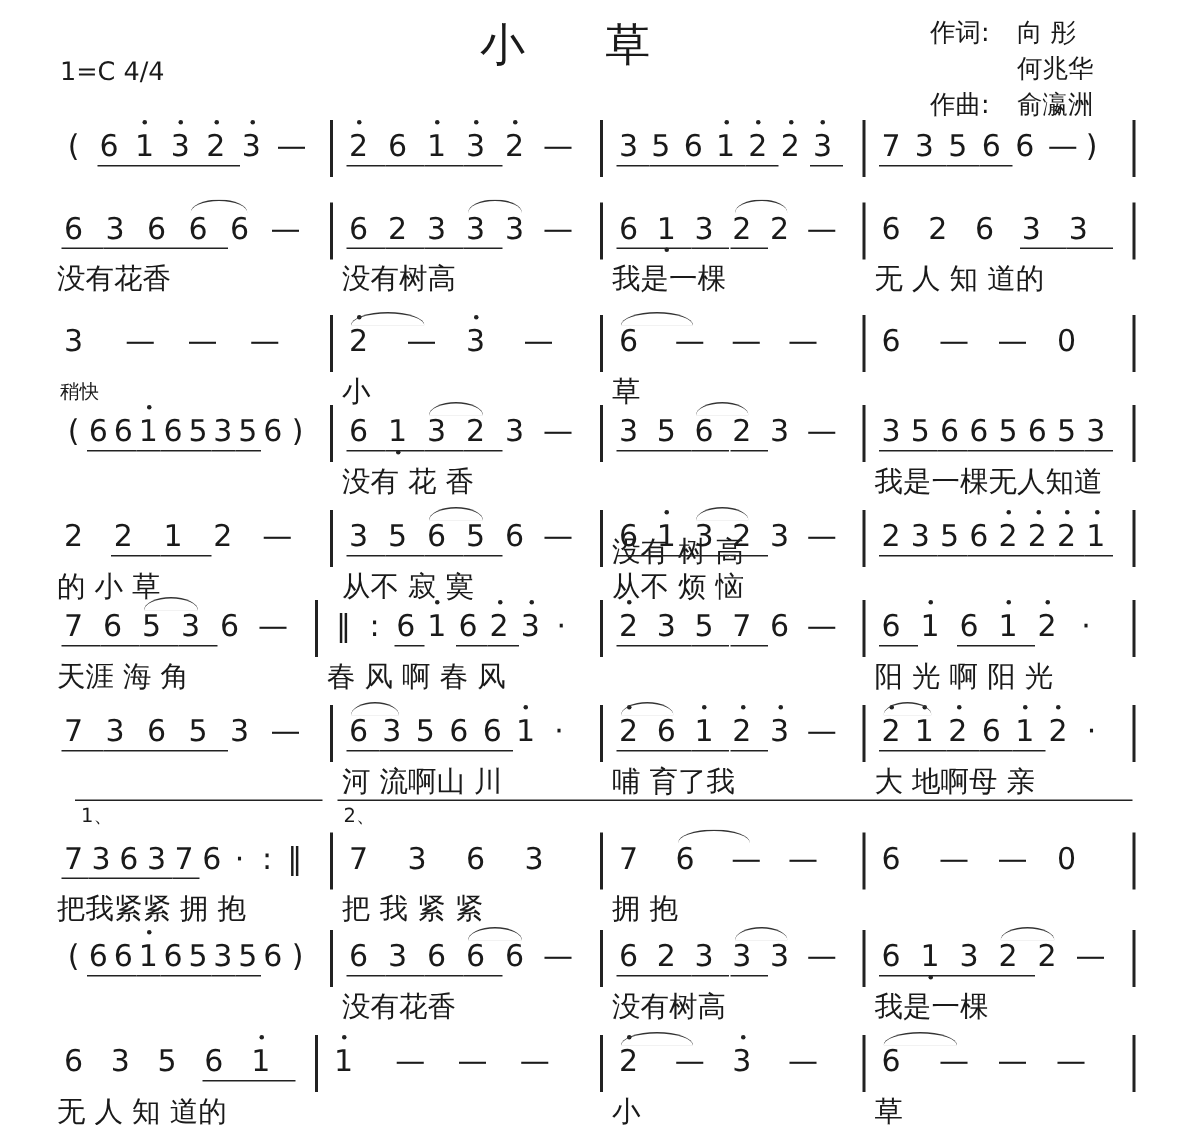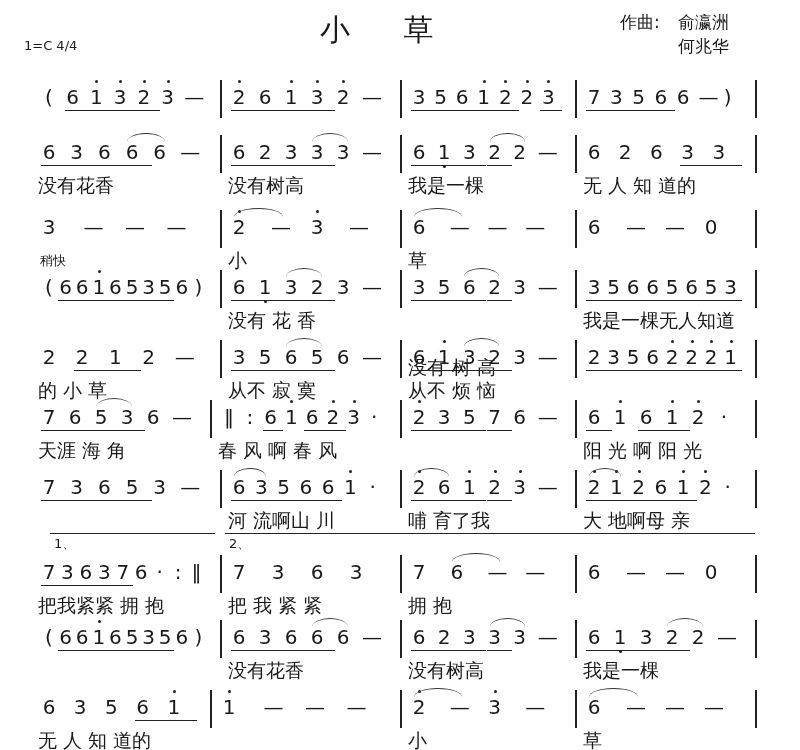--- a/index.html
+++ b/index.html
@@ -1,19 +1,19 @@
 <!DOCTYPE html>
 <html><head>
 <meta charset="utf-8">
 <style>
   html,body{margin:0;padding:0;background:#ffffff;}
   body{width:800px;height:750px;position:relative;overflow:hidden;
        font-family:"DejaVu Sans","Liberation Sans",sans-serif;color:#1a1a1a;}
   .title{position:absolute;left:320px;top:10px;font-size:30px;letter-spacing:22px;font-weight:normal;}
-  .key{position:absolute;left:24px;top:38px;font-size:13px;}
+  .key{position:absolute;left:40px;top:38px;font-size:17px;}
   .credits{position:absolute;left:620px;top:10px;font-size:17px;line-height:24px;}
   .credits .row{display:flex;}
   .credits .lbl{width:58px;}
   .tempo{position:absolute;font-size:13px;}
   .row-line{position:absolute;left:0;width:800px;height:70px;}
   .measure{position:absolute;top:0;height:40px;}
   .bar{position:absolute;top:0;width:1.5px;height:38px;background:#222;}
   .note{position:absolute;top:6px;font-size:20px;line-height:22px;text-align:center;width:14px;}
   .note .dot{position:absolute;left:6px;top:-6px;width:3px;height:3px;border-radius:50%;background:#222;}
   .note .ldot{position:absolute;left:6px;top:24px;width:3px;height:3px;border-radius:50%;background:#222;}
@@ -23,26 +23,30 @@
   .volta{position:absolute;border-top:1.3px solid #222;height:0;}
   .volta-label{position:absolute;font-size:13px;}
 </style>
 </head>
 <body>
 
 <div class="title">小 草</div>
 <div class="key">1=C 4/4</div>
 <div class="credits">
   <div class="row">
-      <span class="lbl">作曲:</span>
-      <span>俞瀛洲</span>
+      <span class="lbl">作词:</span>
+      <span>向 彤</span>
     </div>
   <div class="row">
       <span class="lbl"></span>
       <span>何兆华</span>
+    </div>
+  <div class="row">
+      <span class="lbl">作曲:</span>
+      <span>俞瀛洲</span>
     </div>
 </div>
 <div class="tempo" style="left:40px;top:252px;">稍快</div>
 
 <div id="score">
     <div class="row-line" style="top: 80px;">
       <div class="measure" style="left: 30px; width: 190px;">
         <span class="note" style="left: 12px;">(</span>
         <span class="note" style="left: 35.7143px;">6</span>
         <div class="ul" style="left: 34.7143px; width: 23.7143px; top: 30px;"></div>

